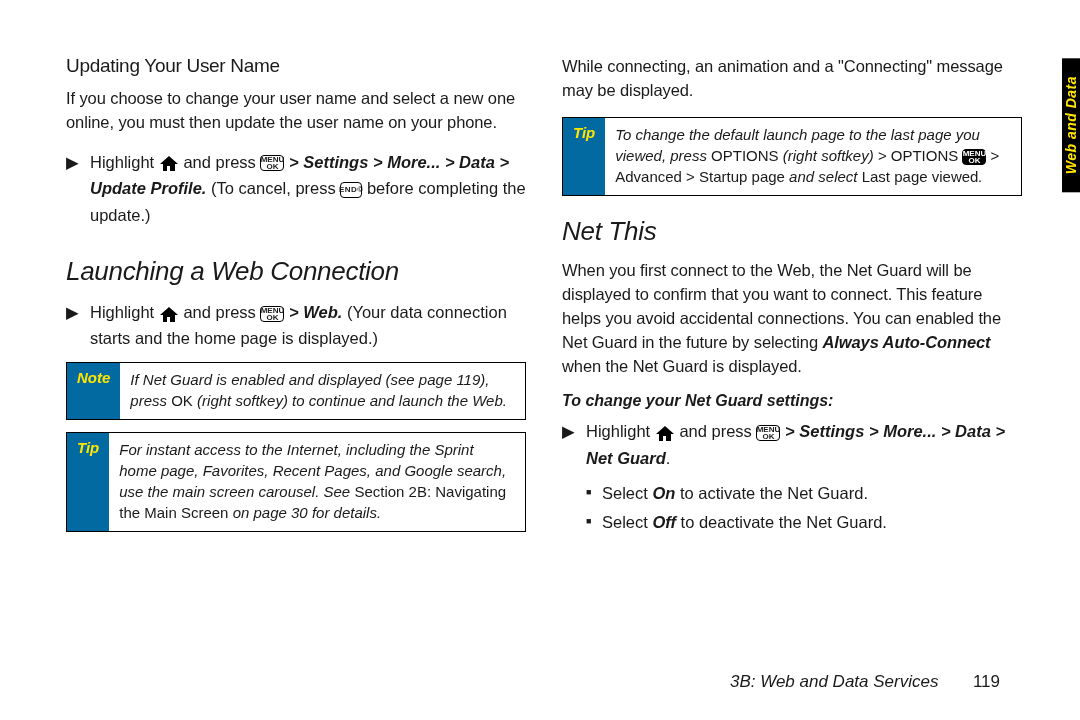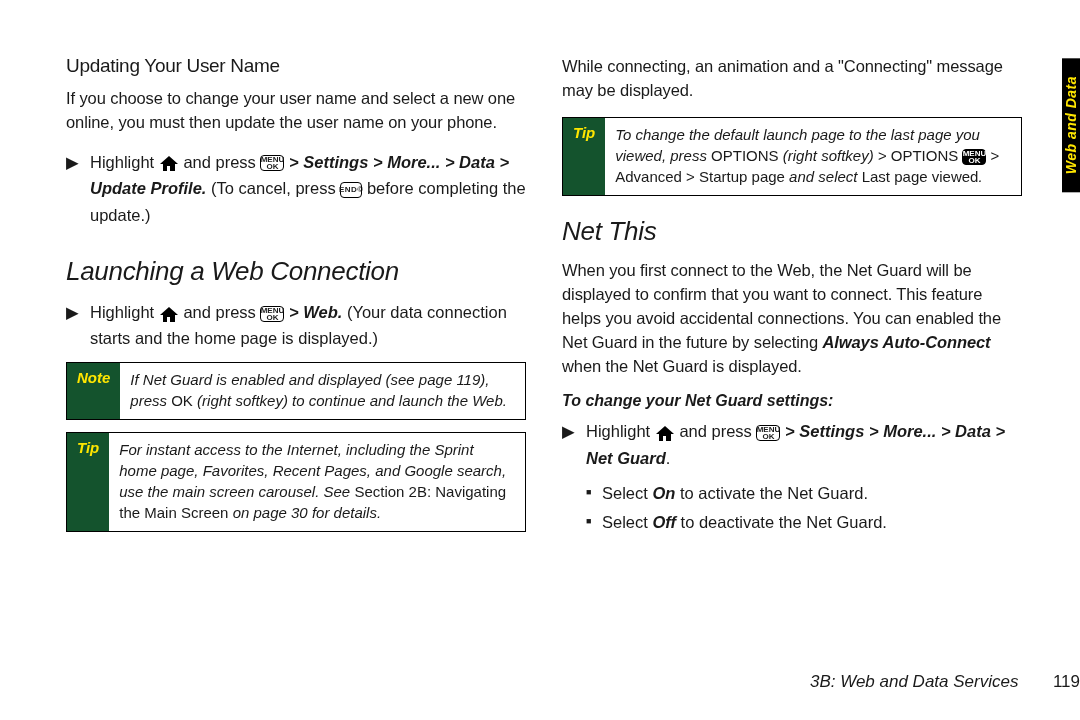--- a/index.html
+++ b/index.html
@@ -78,21 +78,21 @@
   .bullet .txt { flex: 1; }
 
   .bib { font-weight: bold; font-style: italic; }
 
   .callout {
     border: 1px solid #000;
     display: flex;
     margin: 10px 0 12px 0;
   }
   .callout .label {
-    background: #14532d;
+    background: #0369a1;
     color: #ffe600;
     font-style: italic;
     font-weight: bold;
     font-size: 15px;
     padding: 6px 10px 0 10px;
     flex: 0 0 42px;
     font-family: "Arial Narrow", Arial, sans-serif;
     font-stretch: condensed;
   }
   .callout .ct {
@@ -164,20 +164,21 @@
     width: 3px; height: 5px;
     background: #fff;
     z-index: 2;
   }
 
   .footer {
     position: absolute;
     left: 0; right: 0;
     bottom: 28px;
     text-align: right;
+    padding-right: 80px;
     font-family: "Arial Narrow", Arial, sans-serif;
     font-stretch: condensed;
   }
   .footer .sect {
     font-style: italic;
     font-size: 17px;
     margin-right: 30px;
   }
   .footer .pg {
     font-size: 17px;

